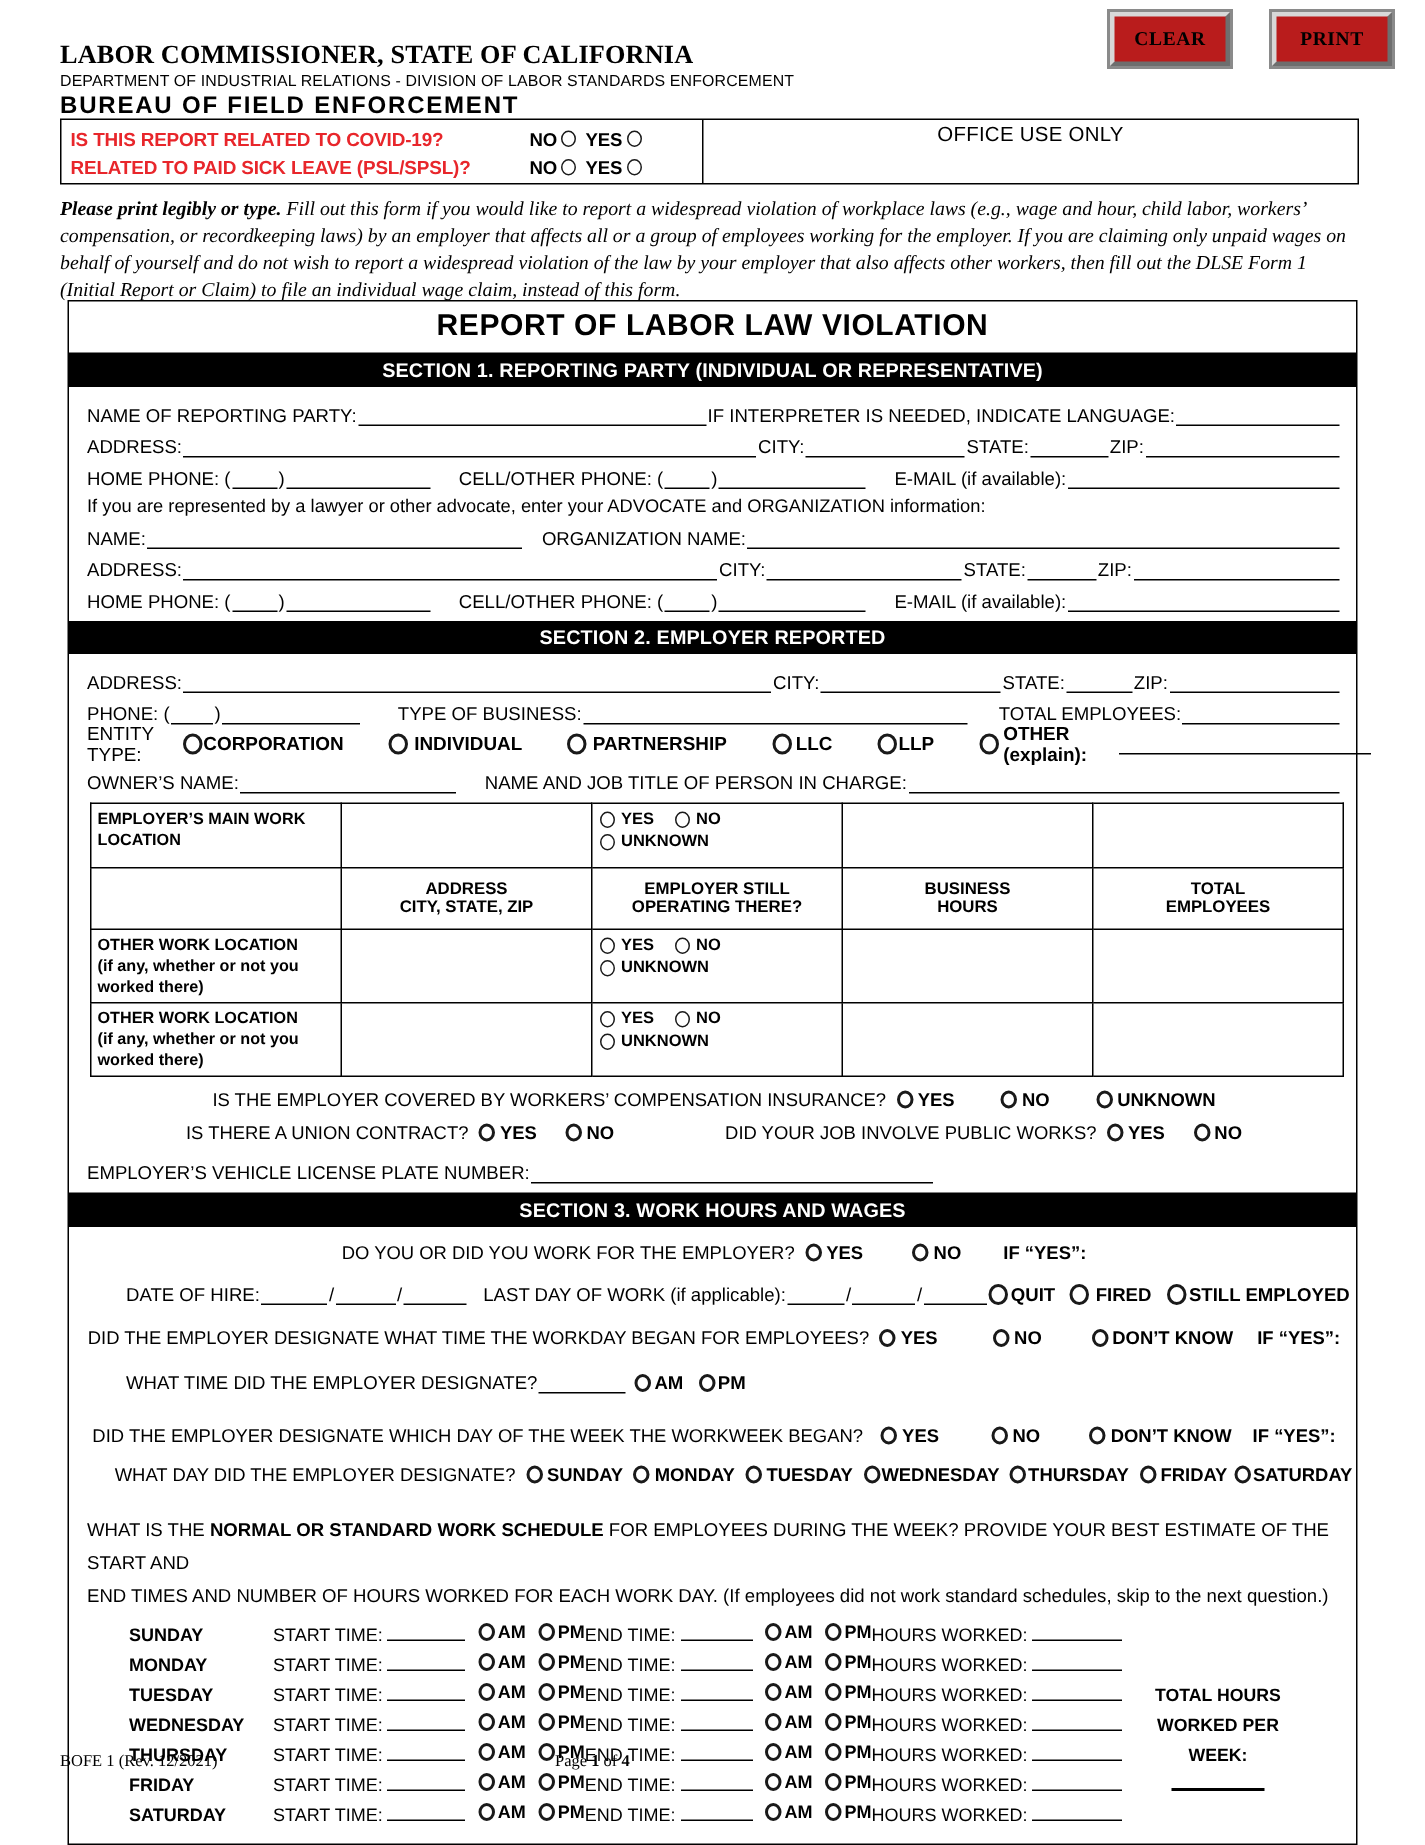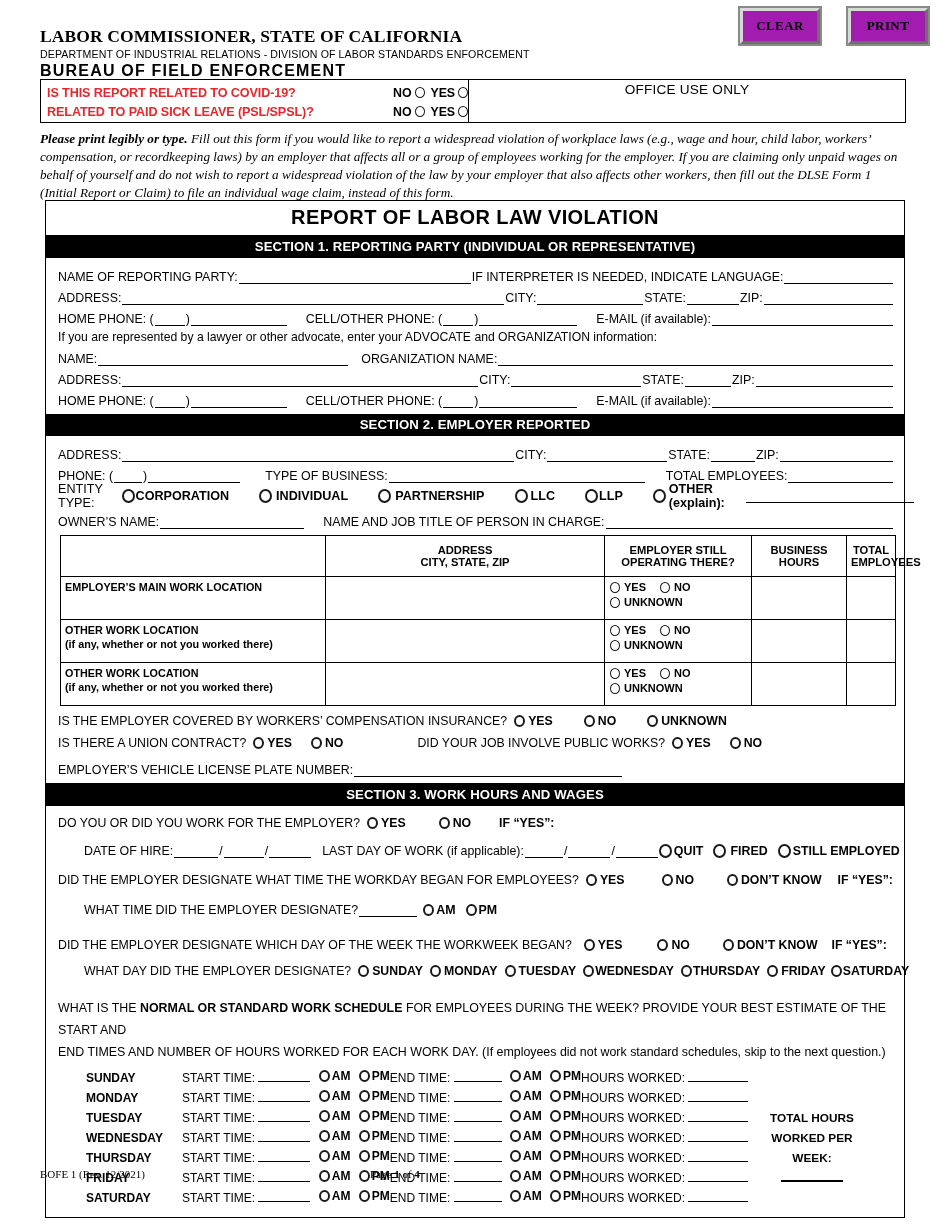--- a/index.html
+++ b/index.html
@@ -27,21 +27,21 @@
   .topbar {
     position: absolute;
     top: 8px;
     right: 22px;
     display: flex;
     gap: 28px;
   }
   .pdfbtn {
     width: 74px;
     height: 30px;
-    background: #a21caf;
+    background: #b91c1c;
     border-top: 3px solid #d8d8d8;
     border-left: 3px solid #d8d8d8;
     border-right: 3px solid #6e6e6e;
     border-bottom: 3px solid #6e6e6e;
     outline: 2px solid #8a8a8a;
     display: flex;
     align-items: center;
     justify-content: center;
     font-family: "Liberation Serif", serif;
     font-weight: bold;
@@ -93,21 +93,20 @@
     border-right: 1.6px solid #000;
   }
   .covid-line {
     display: flex;
     align-items: center;
     height: 19px;
     color: #e8262b;
     font-weight: bold;
     font-size: 12.6px;
     letter-spacing: -.1px;
-    justify-content: space-between;
   }
   .covid-q { width: 302px; }
   .covid-opts {
     display: flex;
     align-items: center;
     color: #000;
     font-size: 12.4px;
     font-weight: bold;
     gap: 2px;
   }
@@ -250,20 +249,21 @@
   .yn-line .radio { margin-right: 4px; }
   .yn-line .gap { width: 14px; }
 
   
   .qline {
     display: flex;
     align-items: center;
     font-size: 12.3px;
     height: 22px;
     white-space: nowrap;
+    justify-content: center;
   }
   .qline .opt { display: flex; align-items: center; font-weight: bold; margin-left: 7px; }
   .qline .opt .txt { margin-left: 3px; }
   .qline .spacer { width: 24px; }
 
   
   .s3-sub { padding-left: 26px; }
   .blank-s { display: inline-block; border-bottom: 1px solid #000; height: 13px; }
 
   
@@ -481,61 +481,61 @@
       <div class="frow">
         <span class="lbl">OWNER’S NAME:</span>
         <span class="fill" style="width:144px"></span>
         <span class="lbl" style="margin-left:18px">NAME AND JOB TITLE OF PERSON IN CHARGE:</span>
         <span class="fill grow"></span>
       </div>
 
       <table class="loc">
         <tbody>
             <tr>
+          <td class="rowlabel" style="height:36px">
+            <div>EMPLOYER’S MAIN WORK LOCATION</div>
+          </td>
+          <td></td>
+          <td class="yesno">
+            <div class="yn-line">
+              <span class="radio sm"></span>
+              <span>YES</span>
+              <span class="gap"></span>
+              <span class="radio sm"></span>
+              <span>NO</span>
+            </div>
+            <div class="yn-line">
+              <span class="radio sm"></span>
+              <span>UNKNOWN</span>
+            </div>
+          </td>
+          <td></td>
+          <td></td>
+        </tr>
+        <tr>
           <th style="width:256px"></th>
           <th style="width:270px">
             <div>ADDRESS</div>
             <div>CITY, STATE, ZIP</div>
           </th>
           <th style="width:138px">
             <div>EMPLOYER STILL</div>
             <div>OPERATING THERE?</div>
           </th>
           <th style="width:86px">
             <div>BUSINESS</div>
             <div>HOURS</div>
           </th>
           <th>
             <div>TOTAL</div>
             <div>EMPLOYEES</div>
           </th>
         </tr>
         <tr>
           <td class="rowlabel" style="height:36px">
-            <div>EMPLOYER’S MAIN WORK LOCATION</div>
-          </td>
-          <td></td>
-          <td class="yesno">
-            <div class="yn-line">
-              <span class="radio sm"></span>
-              <span>YES</span>
-              <span class="gap"></span>
-              <span class="radio sm"></span>
-              <span>NO</span>
-            </div>
-            <div class="yn-line">
-              <span class="radio sm"></span>
-              <span>UNKNOWN</span>
-            </div>
-          </td>
-          <td></td>
-          <td></td>
-        </tr>
-        <tr>
-          <td class="rowlabel" style="height:36px">
             <div>OTHER WORK LOCATION</div>
             <div>(if any, whether or not you worked there)</div>
           </td>
           <td></td>
           <td class="yesno">
             <div class="yn-line">
               <span class="radio sm"></span>
               <span>YES</span>
               <span class="gap"></span>
               <span class="radio sm"></span>

